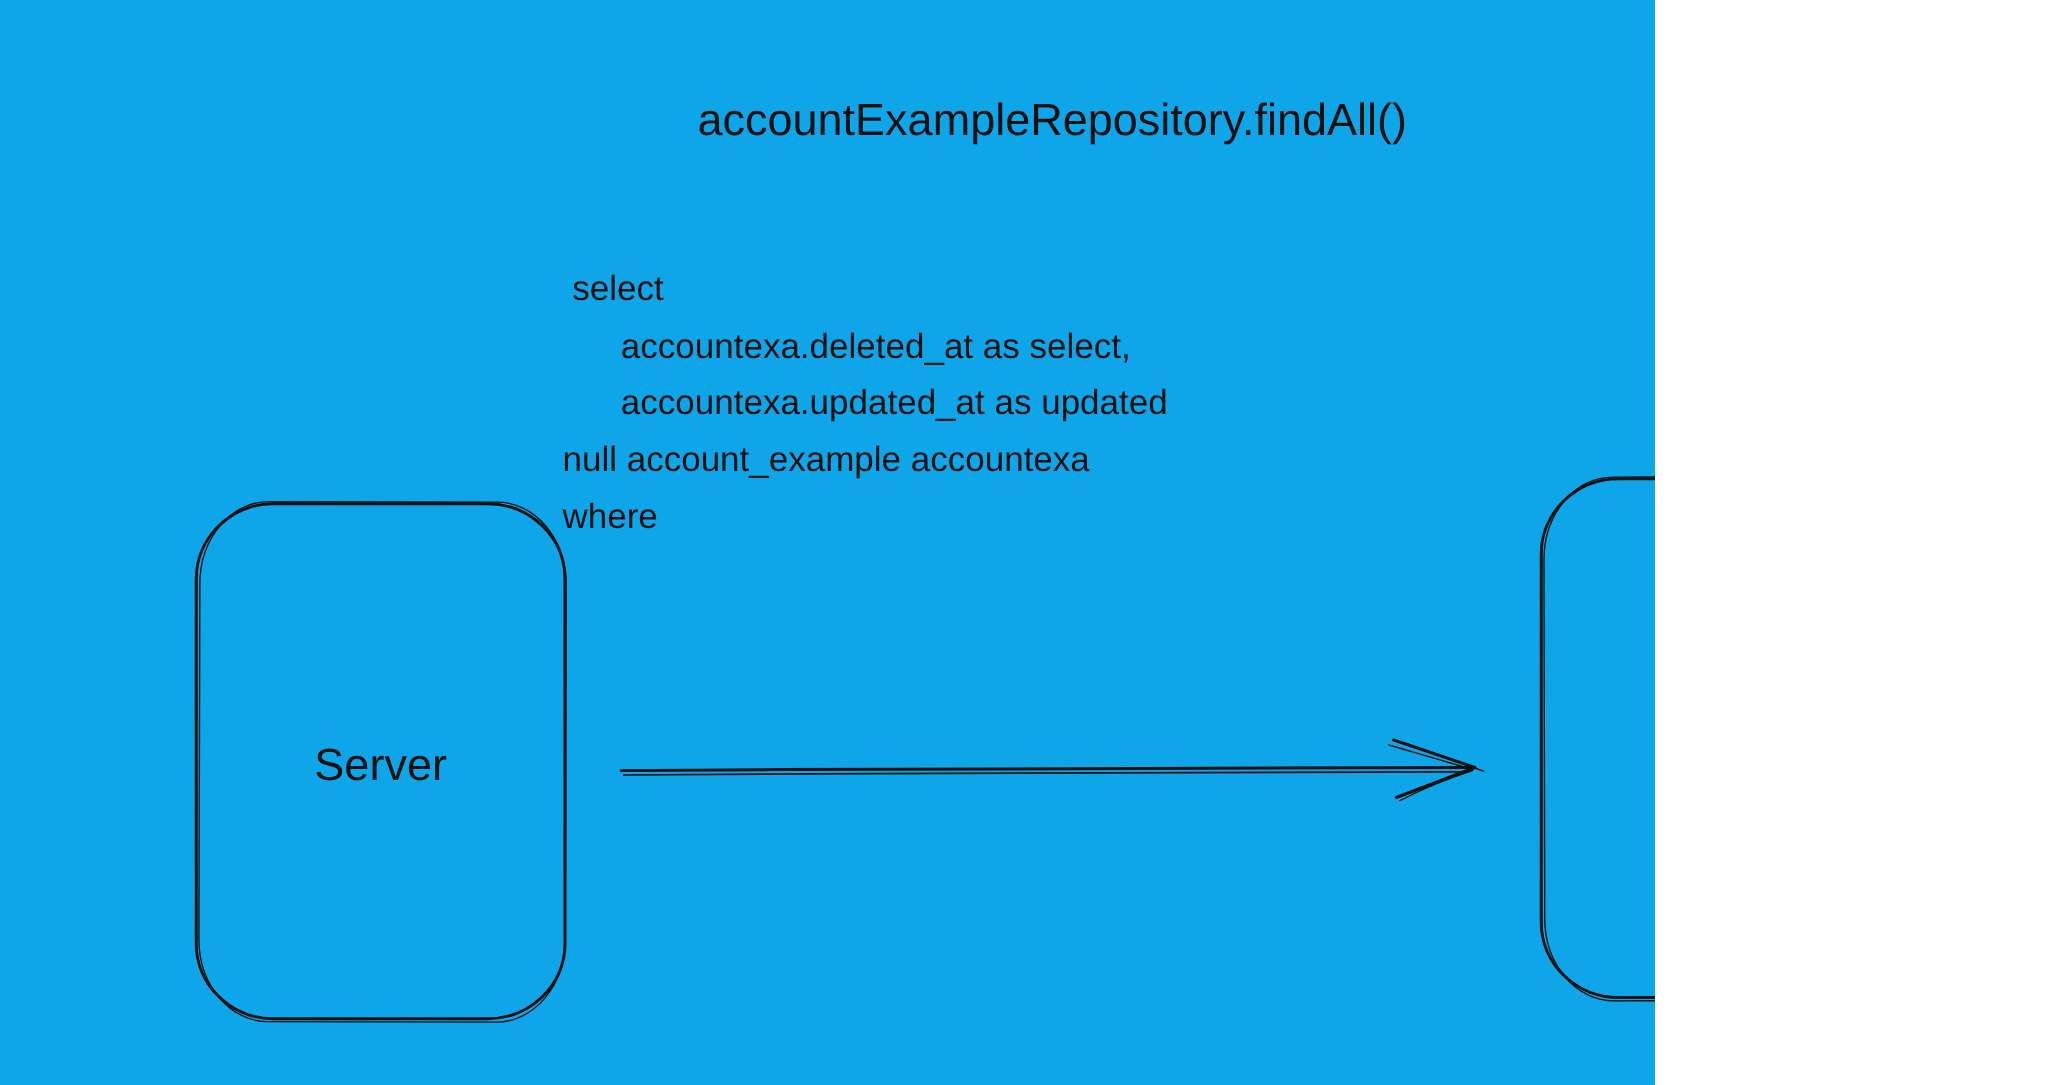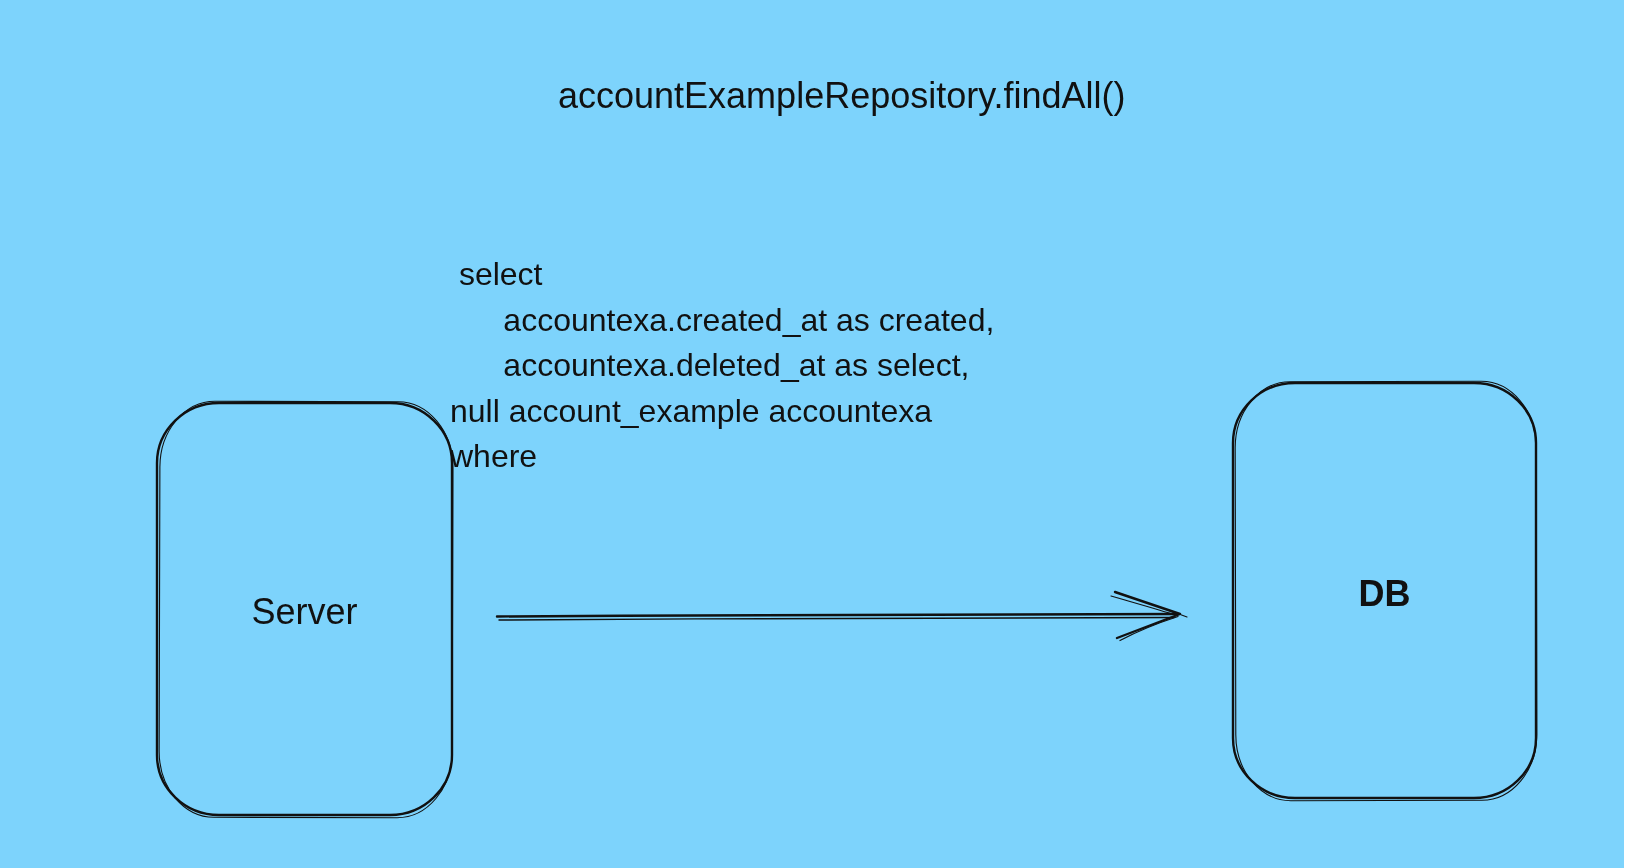--- a/index.html
+++ b/index.html
@@ -2,42 +2,41 @@
 <html><head>
 <meta charset="utf-8">
 <style>
   html, body {
     margin: 0;
     padding: 0;
     background: #ffffff;
   }
   .canvas {
     position: relative;
-    width: 1624px;
+    width: 1324px;
     height: 868px;
-    background: #7dd3fc;
+    background: #0ea5e9;
     overflow: hidden;
     font-family: "Liberation Sans", sans-serif;
     color: #111111;
   }
   .title {
     position: absolute;
     left: 558px;
     top: 73px;
     font-size: 36px;
     line-height: 45px;
     white-space: nowrap;
   }
   .sql-block {
     position: absolute;
     left: 450px;
     top: 208px;
-    font-size: 32px;
+    font-size: 28px;
     line-height: 45.5px;
-    margin-top: 44px;
   }
   .sql-line {
     white-space: pre;
   }
   .node-box-svg {
     position: absolute;
   }
   .node-label {
     position: absolute;
     display: flex;
@@ -74,22 +73,22 @@
 </style>
 </head>
 <body>
 
 <div class="canvas">
 
   <div class="title">accountExampleRepository.findAll()</div>
 
   <div class="sql-block">
     <div class="sql-line"> select</div>
-    <div class="sql-line">      accountexa.created_at as created,</div>
     <div class="sql-line">      accountexa.deleted_at as select,</div>
+    <div class="sql-line">      accountexa.updated_at as updated</div>
     <div class="sql-line">null account_example accountexa</div>
     <div class="sql-line">where</div>
   </div>
 
   <svg class="node-box-svg" style="left:149px; top:395px;" width="312" height="440" viewBox="0 0 312 440">
     <rect x="8" y="8" width="295" height="412" rx="62" ry="60" stroke-width="2.4"></rect>
     <rect x="10.5" y="6.5" width="293" height="416" rx="55" ry="66" stroke-width="1.1" transform="rotate(0.15 155 220)"></rect>
   </svg>
   <div class="node-label server-label">Server</div>
 

